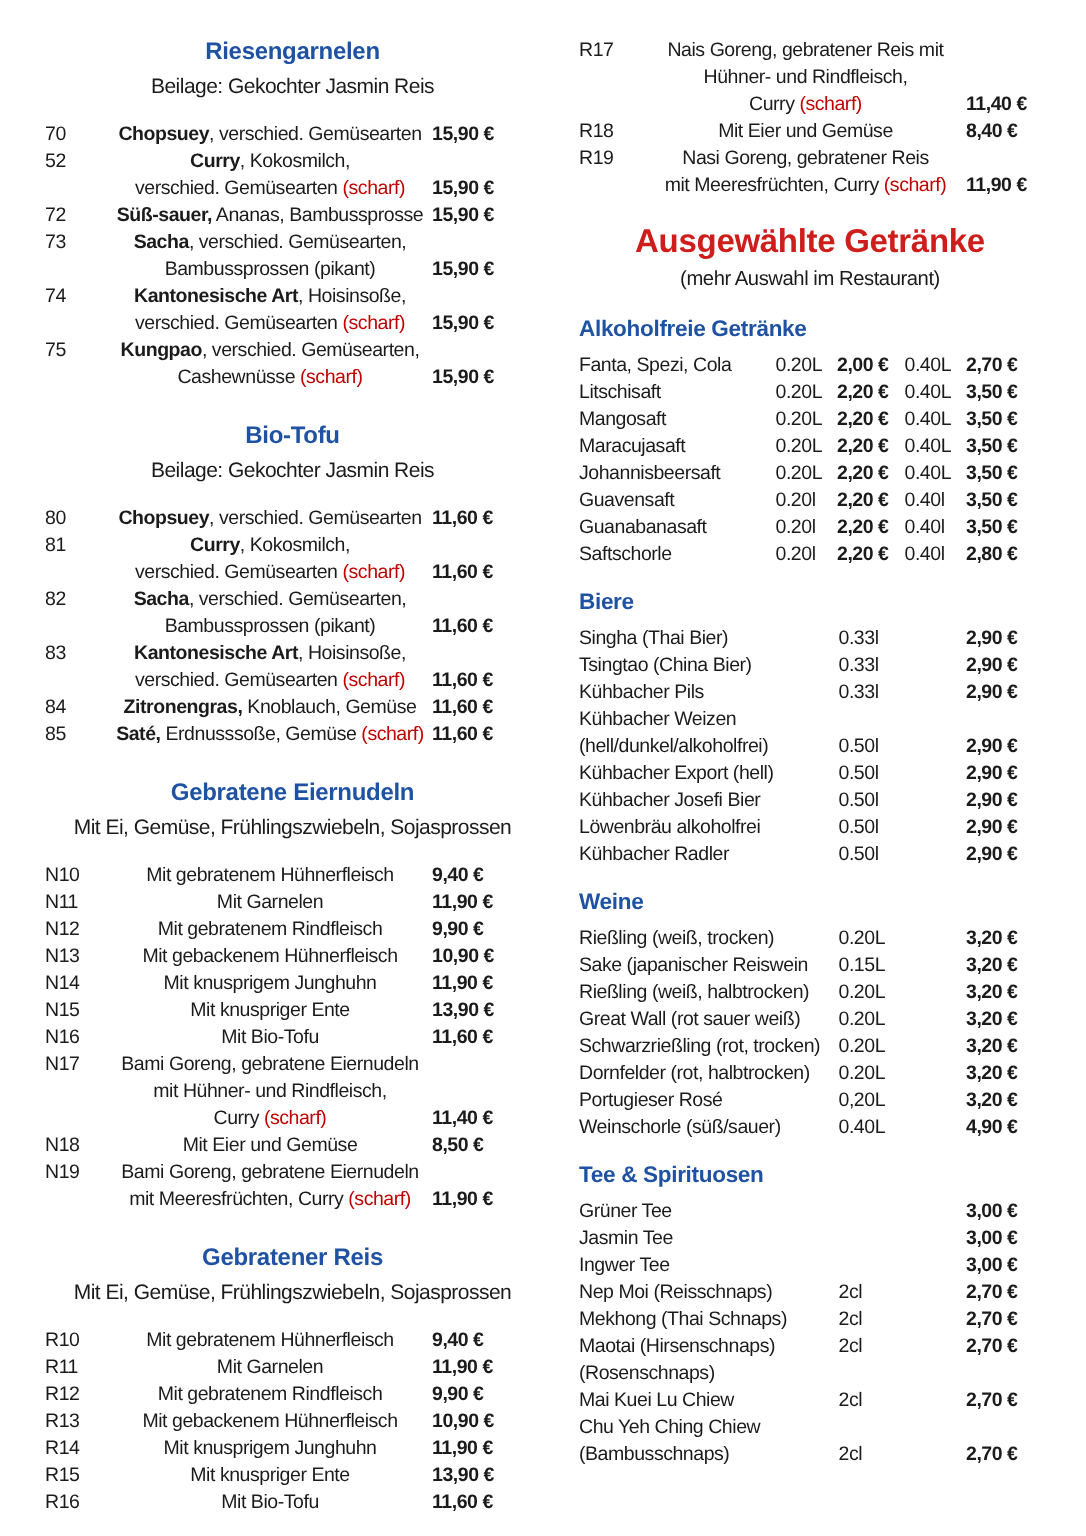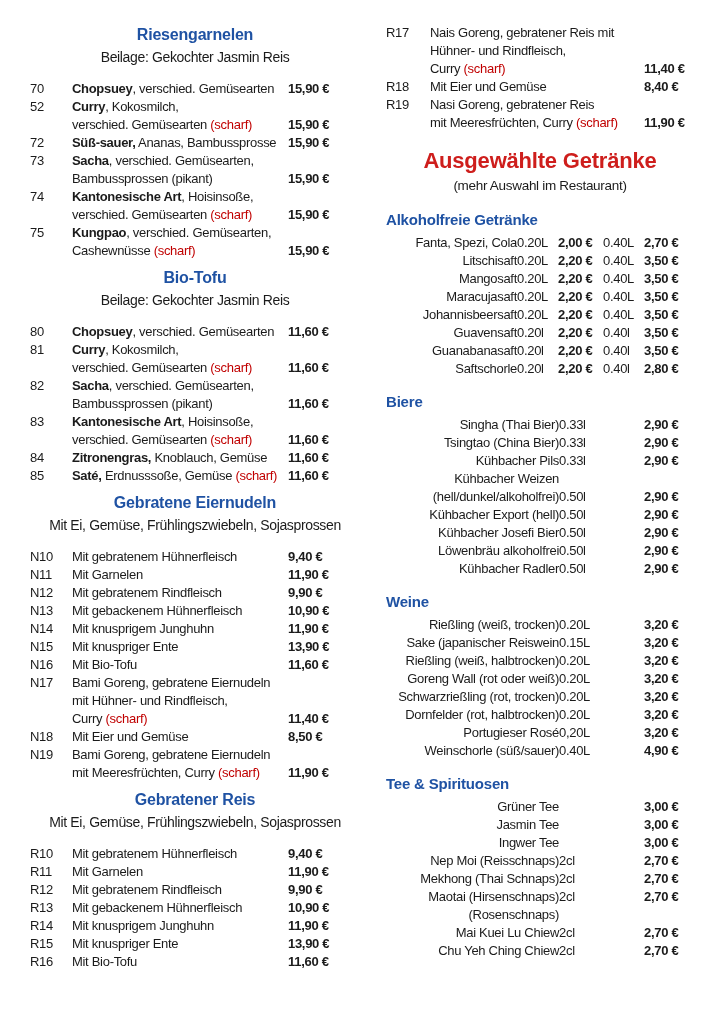--- a/index.html
+++ b/index.html
@@ -19,38 +19,38 @@
     box-sizing:border-box;
     width:724px;height:1024px;
     padding:24px 30px 0 30px;
     display:grid;
     grid-template-columns:330px 1fr;
     column-gap:26px;
     overflow:hidden;
     background:#ffffff;
   }
   
-  .menu-section:not(:first-child){margin-top:7px;}
+  .menu-section:not(:first-child){margin-top:20px;}
   .sec-title{
     margin:0 0 2px;
     font-size:16px;font-weight:bold;line-height:22px;
     text-align:center;color:var(--blue);letter-spacing:-0.2px;
   }
   .sec-sub{
     margin:0 0 14px;
     font-size:14px;line-height:18px;text-align:center;letter-spacing:-0.35px;
   }
   .dish-row{
     display:grid;
     grid-template-columns:42px 1fr 72px;
     font-size:13px;line-height:18px;letter-spacing:-0.3px;
   }
   .col-right .dish-row{grid-template-columns:44px 1fr 50px;}
   .code{font-weight:normal;}
-  .dish-line{white-space:pre;}
+  .dish-line{white-space:pre;text-align:center;}
   .price{font-weight:bold;align-self:end;white-space:nowrap;}
   .bd{font-weight:bold;}
   .rd{color:var(--red);}
   
   .drinks-title{
     margin:14px 0 0;
     font-size:22px;font-weight:bold;line-height:30px;
     text-align:center;color:var(--title-red);letter-spacing:-0.2px;
   }
   .drinks-subtitle{
@@ -61,21 +61,21 @@
     margin:14px 0 4px;
     font-size:15px;font-weight:bold;line-height:20px;
     text-align:left;color:var(--blue);letter-spacing:-0.2px;
   }
   .drink-row{
     display:grid;
     font-size:13px;line-height:18px;letter-spacing:-0.3px;
   }
   .drink-row.double{grid-template-columns:131px 41px 45px 41px 50px;}
   .drink-row.single{grid-template-columns:173px 85px 50px;}
-  .d-name,.d-line{white-space:pre;text-align:right;}
+  .d-name,.d-line{white-space:pre;}
   .d-size{align-self:end;white-space:pre;}
   .d-price{font-weight:bold;align-self:end;white-space:pre;}
 </style>
 </head>
 <body>
 
 <div class="page">
   <div class="col col-left">
       <section class="menu-section">
         <h2 class="sec-title">Riesengarnelen</h2>
@@ -477,21 +477,21 @@
         </div>
         <div class="drink-row single">
           <div class="d-lines">
             <div class="d-line">Rießling (weiß, halbtrocken)</div>
           </div>
           <span class="d-size">0.20L</span>
           <span class="d-price">3,20 €</span>
         </div>
         <div class="drink-row single">
           <div class="d-lines">
-            <div class="d-line">Goreng Wall (rot oder weiß)</div>
+            <div class="d-line">Great Wall (rot sauer weiß)</div>
           </div>
           <span class="d-size">0.20L</span>
           <span class="d-price">3,20 €</span>
         </div>
         <div class="drink-row single">
           <div class="d-lines">
             <div class="d-line">Schwarzrießling (rot, trocken)</div>
           </div>
           <span class="d-size">0.20L</span>
           <span class="d-price">3,20 €</span>
@@ -564,19 +564,20 @@
           <div class="d-lines">
             <div class="d-line">(Rosenschnaps)</div>
             <div class="d-line">Mai Kuei Lu Chiew</div>
           </div>
           <span class="d-size">2cl</span>
           <span class="d-price">2,70 €</span>
         </div>
         <div class="drink-row single">
           <div class="d-lines">
             <div class="d-line">Chu Yeh Ching Chiew</div>
+            <div class="d-line">(Bambusschnaps)</div>
           </div>
           <span class="d-size">2cl</span>
           <span class="d-price">2,70 €</span>
         </div>
       </div>
   </div>
 </div>
 
 </body></html>

